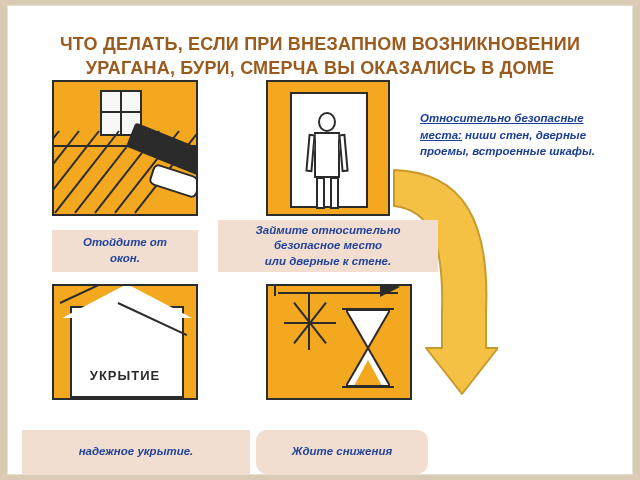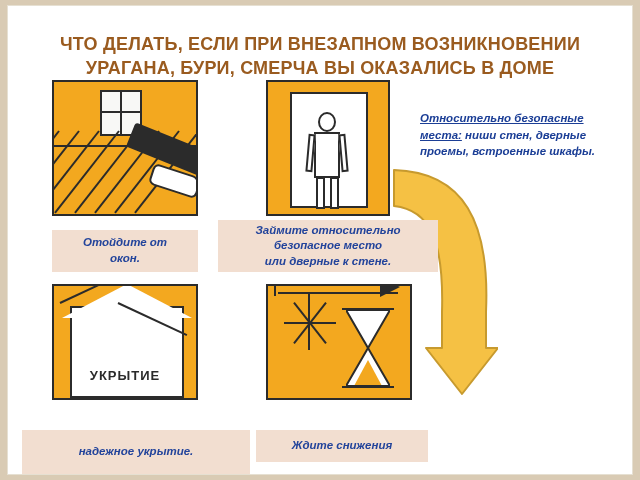--- a/index.html
+++ b/index.html
@@ -115,21 +115,21 @@
   #p4 .glass{position:absolute;left:78px;top:24px;width:44px;height:76px;}
   #p4 .gu{position:absolute;left:0;top:0;width:0;height:0;border-left:22px solid transparent;border-right:22px solid transparent;border-top:38px solid #ffffff;}
   #p4 .gd{position:absolute;left:0;top:38px;width:0;height:0;border-left:22px solid transparent;border-right:22px solid transparent;border-bottom:38px solid #ffffff;}
   #p4 .sand{position:absolute;left:8px;top:50px;width:0;height:0;border-left:14px solid transparent;border-right:14px solid transparent;border-bottom:26px solid #f3a81f;}
   #p4 .outl{position:absolute;left:0;top:0;width:44px;height:76px;}
 
   
   #cap1{left:44px;top:224px;width:146px;height:42px;font-style:italic;}
   #cap2{left:210px;top:214px;width:220px;height:52px;}
   #cap3{left:14px;top:424px;width:228px;height:44px;}
-  #cap4{left:248px;top:424px;width:172px;height:32px;}
+  #cap4{left:248px;top:424px;width:172px;height:44px;border-radius:11px;}
 </style>
 </head>
 <body>
 
 <div id="slide">
 
   <div id="title">ЧТО ДЕЛАТЬ, ЕСЛИ ПРИ ВНЕЗАПНОМ ВОЗНИКНОВЕНИИ УРАГАНА, БУРИ, СМЕРЧА ВЫ ОКАЗАЛИСЬ В ДОМЕ</div>
 
   <div class="pic" id="p1">
     <div class="divider"></div>

